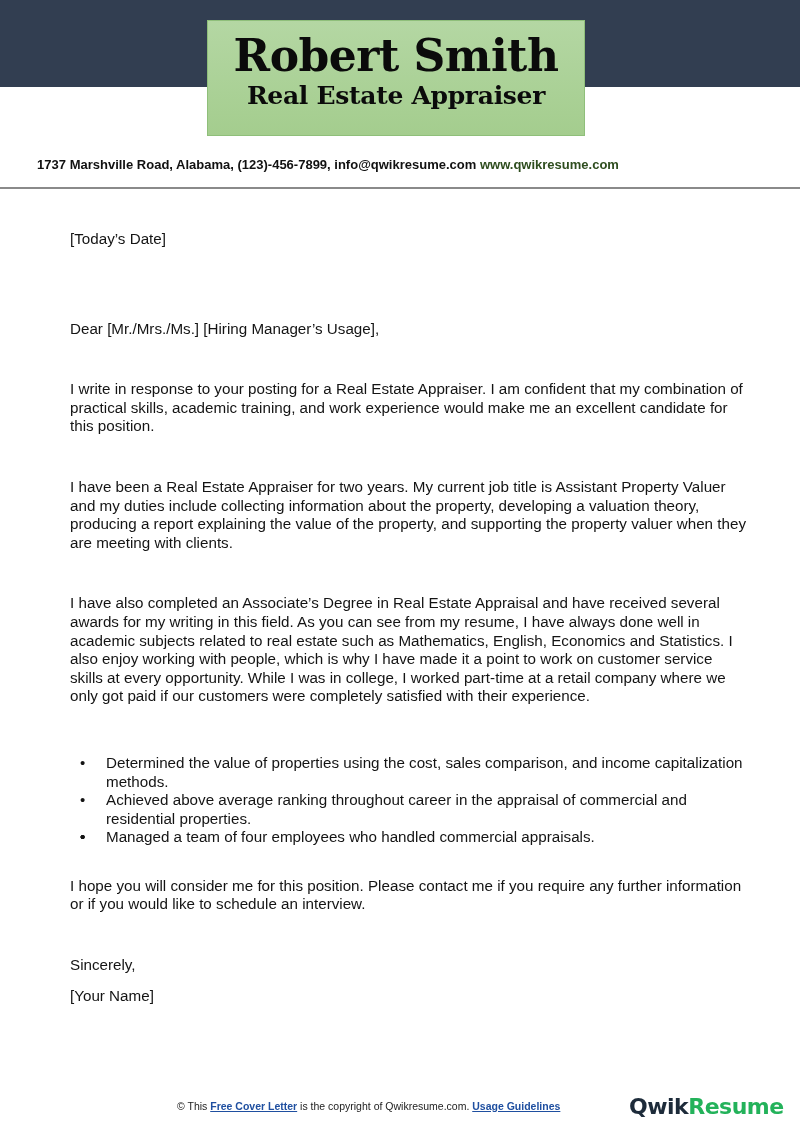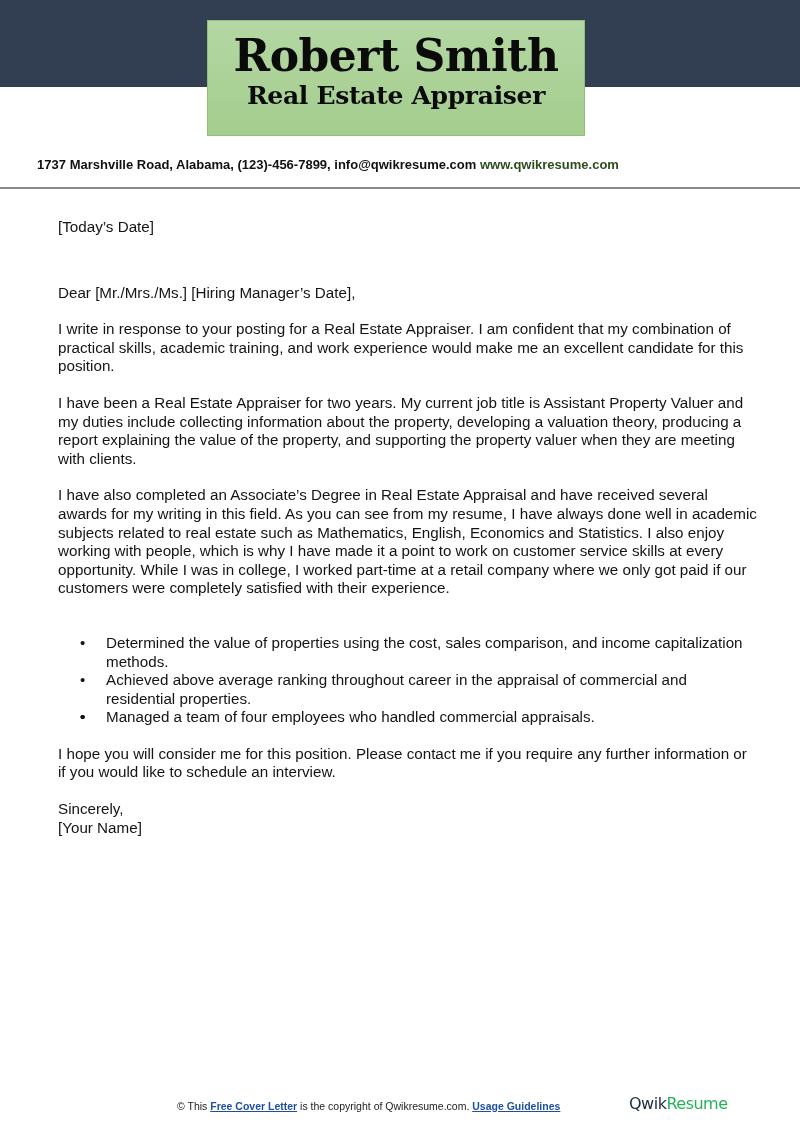--- a/index.html
+++ b/index.html
@@ -36,40 +36,40 @@
 
     .rule {
       position: absolute; left: 0; top: 187px; width: 800px; height: 2px;
       background: #8a8a8a;
     }
 
     .letter {
       position: absolute; left: 58px; top: 218px; width: 700px;
       font-size: 15.2px; line-height: 18.6px; color: #141414;
     }
-    .letter p { margin: 0; }
+    .letter p { margin: 12px; }
     .gap-s { height: 10px; }
     .gap-m { height: 37px; }
     .gap-p { height: 18px; }
 
     ul.bullets { list-style: none; margin-top: 18px; }
     ul.bullets li { position: relative; padding-left: 48px; }
     ul.bullets li .dot {
       position: absolute; left: 22px; top: 0; font-size: 15px;
     }
 
     .footer {
       position: absolute; left: 0; top: 1098px; width: 800px; height: 20px;
     }
     .footer .copy {
       position: absolute; left: 177px; top: 2px; font-size: 10.5px; color: #222;
     }
     .footer .copy a { color: #1f4fa0; font-weight: bold; text-decoration: underline; }
     .footer .logo {
-      position: absolute; left: 629px; top: -4px; font-size: 16px; font-weight: 400;
+      position: absolute; left: 629px; top: -4px; font-size: 22px; font-weight: 700;
       font-family: "DejaVu Sans", sans-serif; letter-spacing: -0.5px;
     }
     .footer .logo .q { color: #1d2b3a; }
     .footer .logo .r { color: #23b25a; }
   </style>
 </head>
 <body>
 
 <div class="top-band"></div>
 
@@ -82,21 +82,21 @@
   <span>1737 Marshville Road, Alabama, (123)-456-7899, info@qwikresume.com</span>
   <span class="web">www.qwikresume.com</span>
 </div>
 
 <div class="rule"></div>
 
 <div class="letter">
   <p>[Today’s Date]</p>
   <div class="gap-s"></div>
   <div class="gap-m"></div>
-  <p>Dear [Mr./Mrs./Ms.] [Hiring Manager’s Date],</p>
+  <p>Dear [Mr./Mrs./Ms.] [Hiring Manager’s Usage],</p>
   <div class="gap-p"></div>
   <p>I write in response to your posting for a Real Estate Appraiser. I am confident that my combination of practical skills, academic training, and work experience would make me an excellent candidate for this position.</p>
   <div class="gap-p"></div>
   <p>I have been a Real Estate Appraiser for two years. My current job title is Assistant Property Valuer and my duties include collecting information about the property, developing a valuation theory, producing a report explaining the value of the property, and supporting the property valuer when they are meeting with clients.</p>
   <div class="gap-p"></div>
   <p>I have also completed an Associate’s Degree in Real Estate Appraisal and have received several awards for my writing in this field. As you can see from my resume, I have always done well in academic subjects related to real estate such as Mathematics, English, Economics and Statistics. I also enjoy working with people, which is why I have made it a point to work on customer service skills at every opportunity. While I was in college, I worked part-time at a retail company where we only got paid if our customers were completely satisfied with their experience.</p>
   <div class="gap-p"></div>
 
   <ul class="bullets">
     <li><span class="dot">•</span><span>Determined the value of properties using the cost, sales comparison, and income capitalization methods.</span></li>

